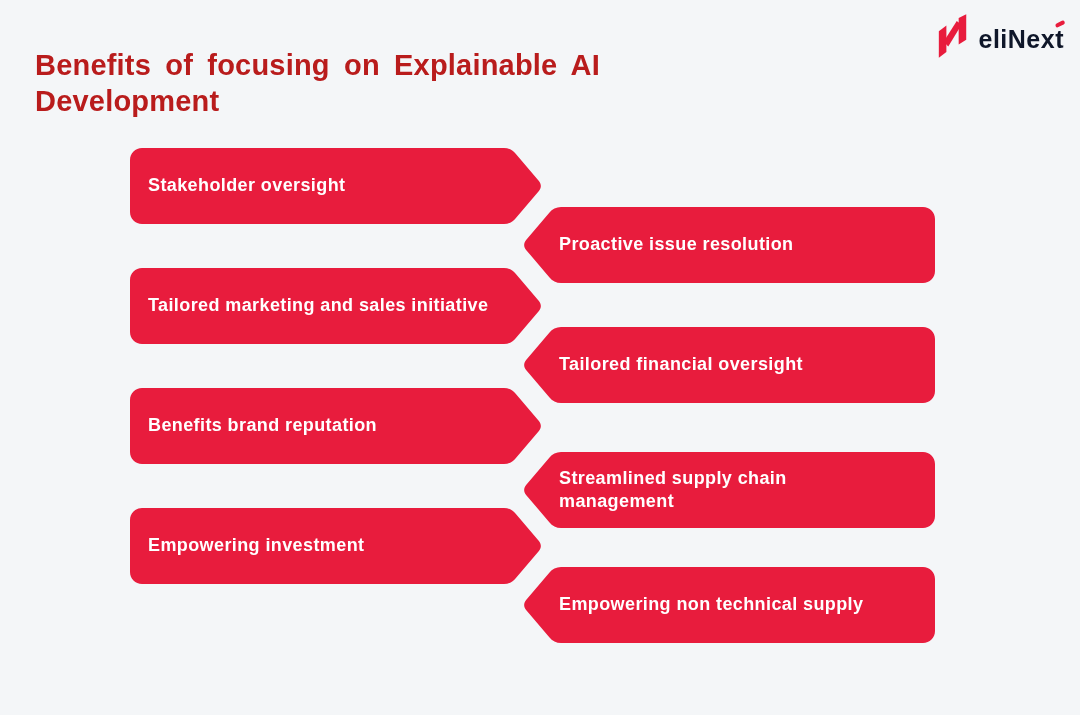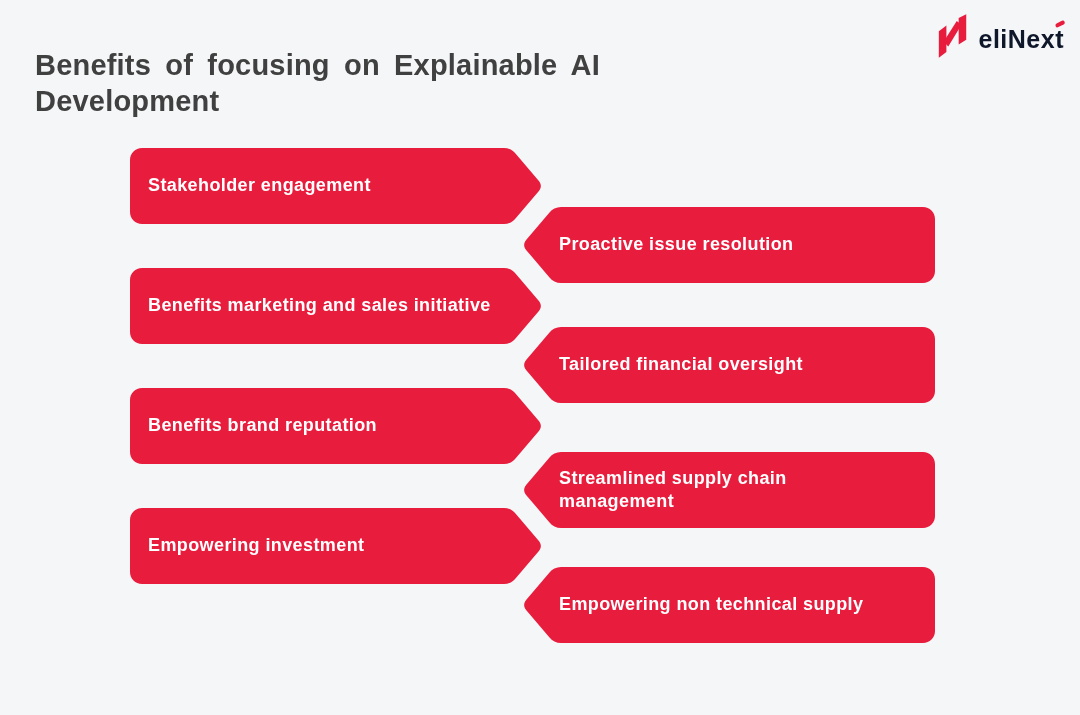--- a/index.html
+++ b/index.html
@@ -98,53 +98,53 @@
     letter-spacing: 0.4px;
     line-height: 1.28;
     white-space: pre-line;
   }
   .banner.left  .banner-label { padding-left: 18px; padding-right: 50px; }
   .banner.right .banner-label { padding-left: 36px; padding-right: 28px; }
 </style>
 </head>
 <body>
 
-<h1 class="page-title" style="color: #404040;">Benefits of focusing on Explainable AI Development</h1>
+<h1 class="page-title" style="color: #b91c1c;">Benefits of focusing on Explainable AI Development</h1>
 
 <div class="logo">
   <svg class="logo-mark" viewBox="0 0 36 46" aria-hidden="true">
     <polygon points="3,18 11,12 11,40 3,46"></polygon>
     <polygon points="8,29 22,7 27,11 13,34"></polygon>
     <polygon points="24,4 32,0 32,27 24,32"></polygon>
   </svg>
   <div class="logo-text-wrap">
     <span class="logo-text" style="color: #0f172a;">eliNext</span>
     <span class="logo-tick"></span>
   </div>
 </div>
 
 <div class="banner left" style="top:148px">
   <svg viewBox="0 0 412 76" aria-hidden="true">
     <path d="M12 0 H374 C378.6 0 382.9 2.1 385.7 5.8 L408.9 33.1 C411.5 36.2 411.5 39.8 408.9 42.9 L385.7 70.2 C382.9 73.9 378.6 76 374 76 H12 C5.37 76 0 70.63 0 64 V12 C0 5.37 5.37 0 12 0 Z"></path>
   </svg>
-  <div class="banner-label">Stakeholder engagement</div>
+  <div class="banner-label">Stakeholder oversight</div>
 </div>
 
 <div class="banner right" style="top:207px">
   <svg viewBox="0 0 412 76" aria-hidden="true">
     <path d="M12 0 H374 C378.6 0 382.9 2.1 385.7 5.8 L408.9 33.1 C411.5 36.2 411.5 39.8 408.9 42.9 L385.7 70.2 C382.9 73.9 378.6 76 374 76 H12 C5.37 76 0 70.63 0 64 V12 C0 5.37 5.37 0 12 0 Z"></path>
   </svg>
   <div class="banner-label">Proactive issue resolution</div>
 </div>
 
 <div class="banner left" style="top:268px">
   <svg viewBox="0 0 412 76" aria-hidden="true">
     <path d="M12 0 H374 C378.6 0 382.9 2.1 385.7 5.8 L408.9 33.1 C411.5 36.2 411.5 39.8 408.9 42.9 L385.7 70.2 C382.9 73.9 378.6 76 374 76 H12 C5.37 76 0 70.63 0 64 V12 C0 5.37 5.37 0 12 0 Z"></path>
   </svg>
-  <div class="banner-label">Benefits marketing and sales initiative</div>
+  <div class="banner-label">Tailored marketing and sales initiative</div>
 </div>
 
 <div class="banner right" style="top:327px">
   <svg viewBox="0 0 412 76" aria-hidden="true">
     <path d="M12 0 H374 C378.6 0 382.9 2.1 385.7 5.8 L408.9 33.1 C411.5 36.2 411.5 39.8 408.9 42.9 L385.7 70.2 C382.9 73.9 378.6 76 374 76 H12 C5.37 76 0 70.63 0 64 V12 C0 5.37 5.37 0 12 0 Z"></path>
   </svg>
   <div class="banner-label">Tailored financial oversight</div>
 </div>
 
 <div class="banner left" style="top:388px">

